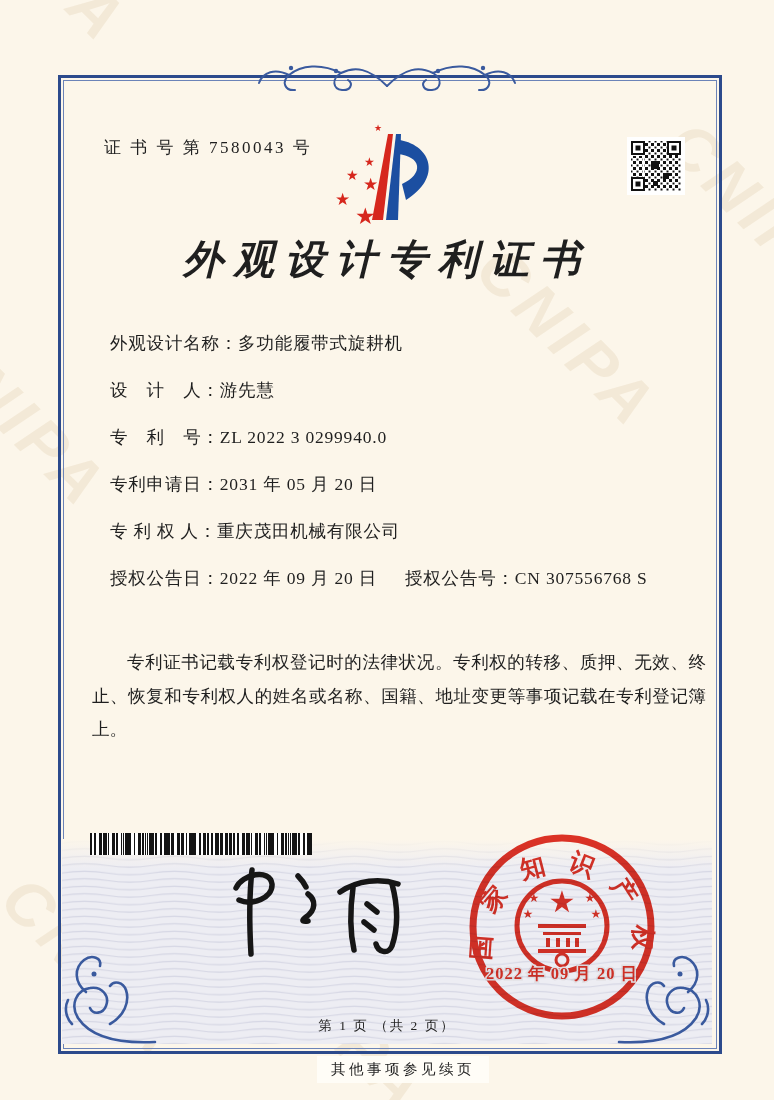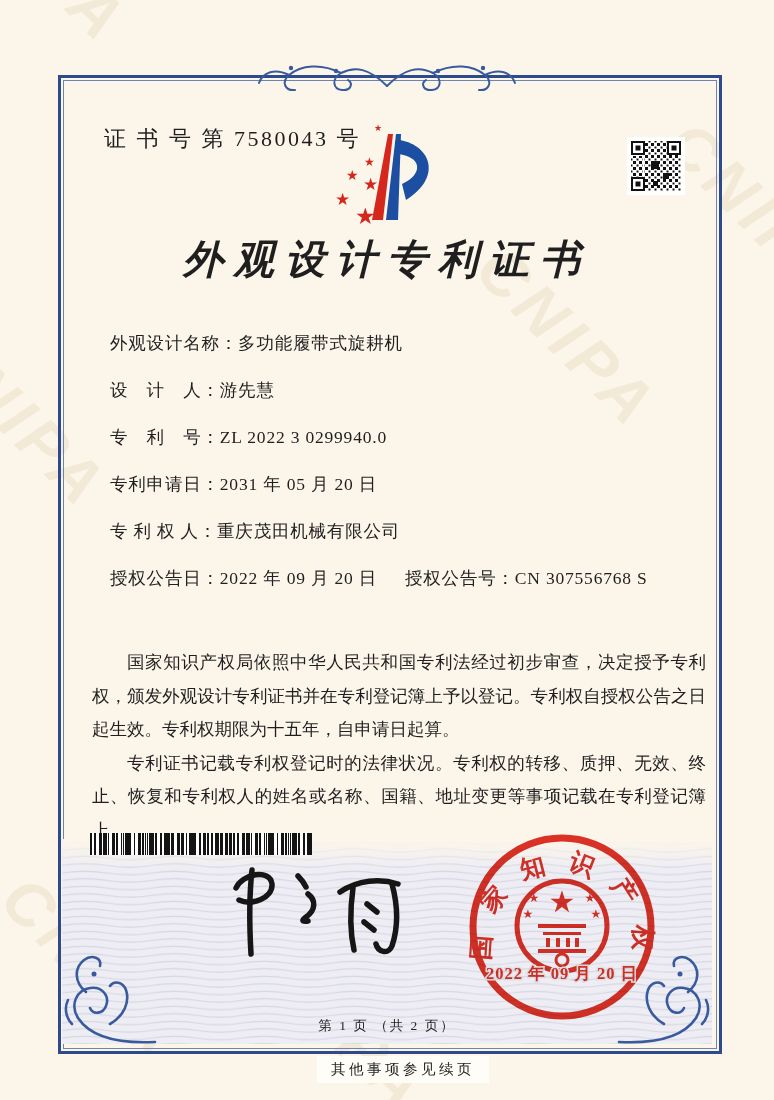--- a/index.html
+++ b/index.html
@@ -3,21 +3,21 @@
 <meta charset="utf-8">
 <style>
   html,body{margin:0;padding:0;}
   .page{position:relative;width:774px;height:1100px;background:#fcf6ea;overflow:hidden;
         font-family:"Liberation Serif","DejaVu Serif",serif;color:#1f1f1f;}
   .wm{position:absolute;font:italic bold 64px "Liberation Sans","DejaVu Sans",sans-serif;
       color:rgba(196,158,106,0.15);letter-spacing:6px;transform:rotate(45deg);white-space:nowrap;z-index:0;}
   .frame{position:absolute;left:58px;top:75px;width:658px;height:973px;
          border:3px solid #2c4a8c;z-index:1;}
   .frame::before{content:"";position:absolute;inset:2px;border:1px solid #6b83b8;}
-  .certno{position:absolute;left:104px;top:124px;font-size:22px;letter-spacing:2.5px;z-index:3;}
+  .certno{position:absolute;left:104px;top:136px;font-size:17px;letter-spacing:2.5px;z-index:3;}
   .qr{position:absolute;left:627px;top:137px;z-index:3;}
   .logo{position:absolute;left:330px;top:116px;z-index:3;}
   .title{position:absolute;left:0;top:232px;width:774px;text-align:center;
          font-size:40px;font-weight:bold;letter-spacing:11px;z-index:3;font-style:italic;}
   .fields{position:absolute;left:104px;top:331px;width:580px;z-index:3;font-size:17.5px;letter-spacing:0.8px;}
   .frow{height:24px;margin-bottom:23px;white-space:nowrap;margin-left:6px;}
   .flabel{display:inline-block;}
   .grant2{margin-left:28px;}
   .paras{position:absolute;left:92px;top:646px;width:614px;font-size:17.5px;line-height:33.5px;
          text-align:justify;z-index:3;}
@@ -131,21 +131,20 @@
     </div>
     <div class="frow">
       <span class="flabel">专 利 权 人：</span><span class="fvalue">重庆茂田机械有限公司</span>
     </div>
     <div class="frow">
       <span class="flabel">授权公告日：</span><span class="fvalue">2022 年 09 月 20 日</span><span class="flabel grant2">授权公告号：</span><span class="fvalue">CN 307556768 S</span>
     </div>
   </div>
 
   <div class="paras">
-    <p>国家知识产权局依照中华人民共和国专利法经过初步审查，决定授予专利权，颁发外观设计专利证书并在专利登记簿上予以登记。专利权自授权公告之日起生效。专利权期限为十五年，自申请日起算。</p>
     <p>专利证书记载专利权登记时的法律状况。专利权的转移、质押、无效、终止、恢复和专利权人的姓名或名称、国籍、地址变更等事项记载在专利登记簿上。</p>
   </div>
 
   <svg class="waveband" width="650" height="205" viewBox="0 0 650 205">
     <defs>
       <pattern id="wv" width="90" height="7.5" patternUnits="userSpaceOnUse">
         <rect width="90" height="7.5" fill="#ededf3"></rect>
         <path d="M0,4 Q22.5,0.5 45,4 T90,4" stroke="#d4d5e3" stroke-width="1" fill="none"></path>
       </pattern>
       <linearGradient id="fade" x1="0" y1="0" x2="0" y2="1">

